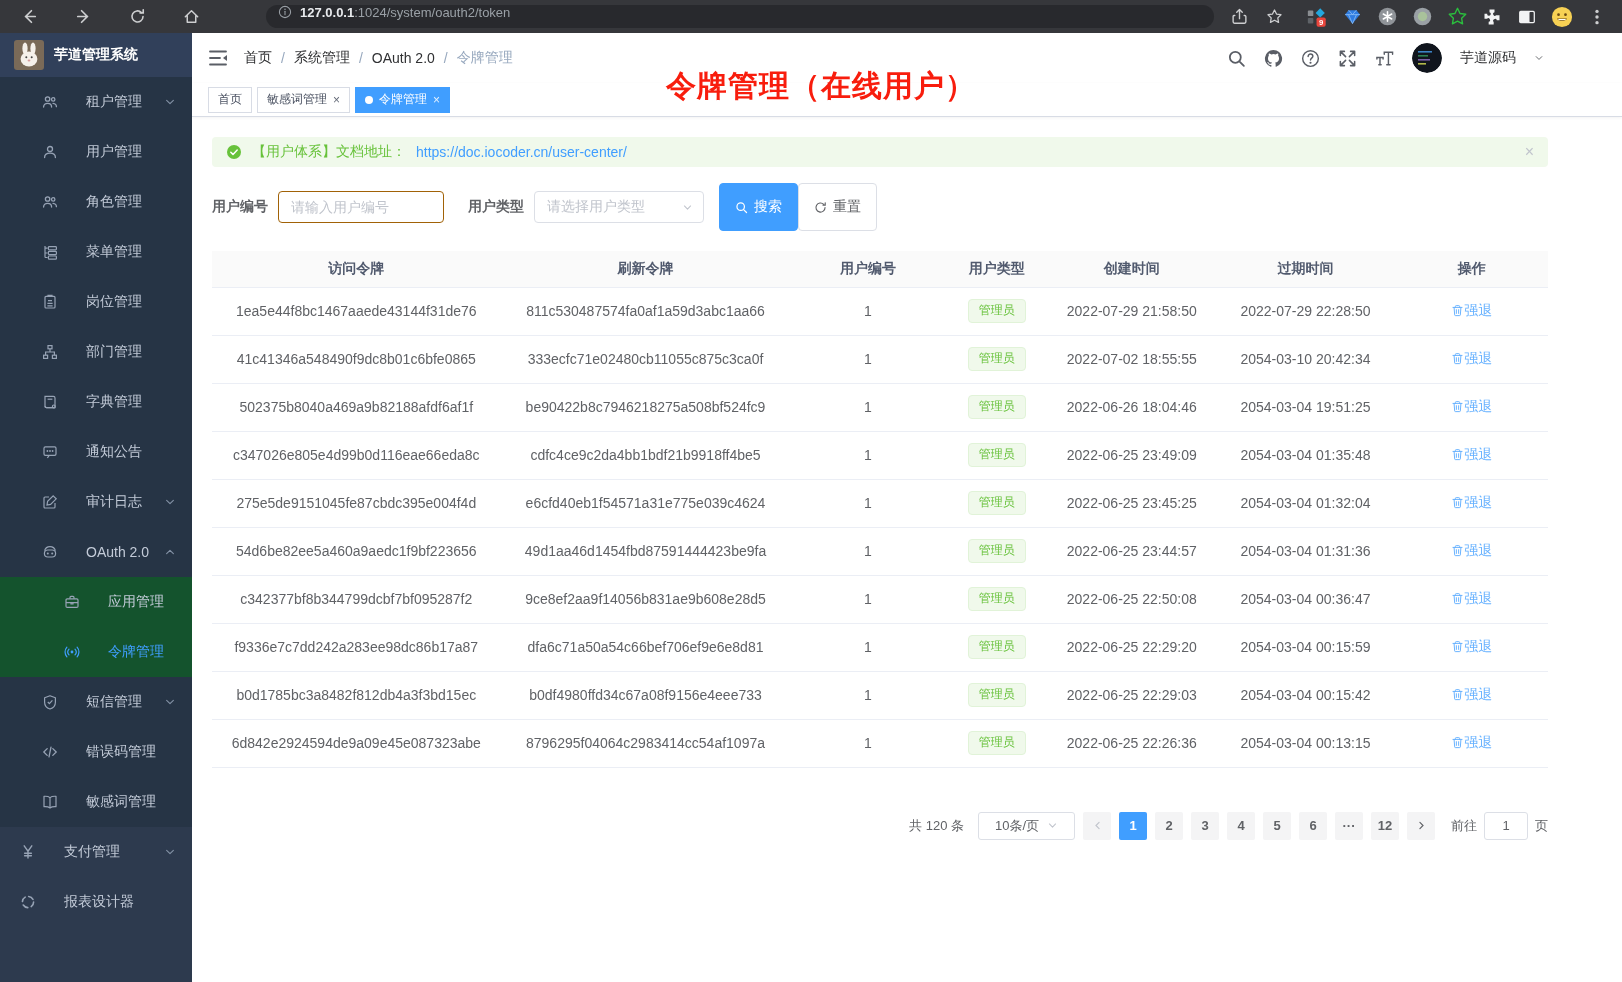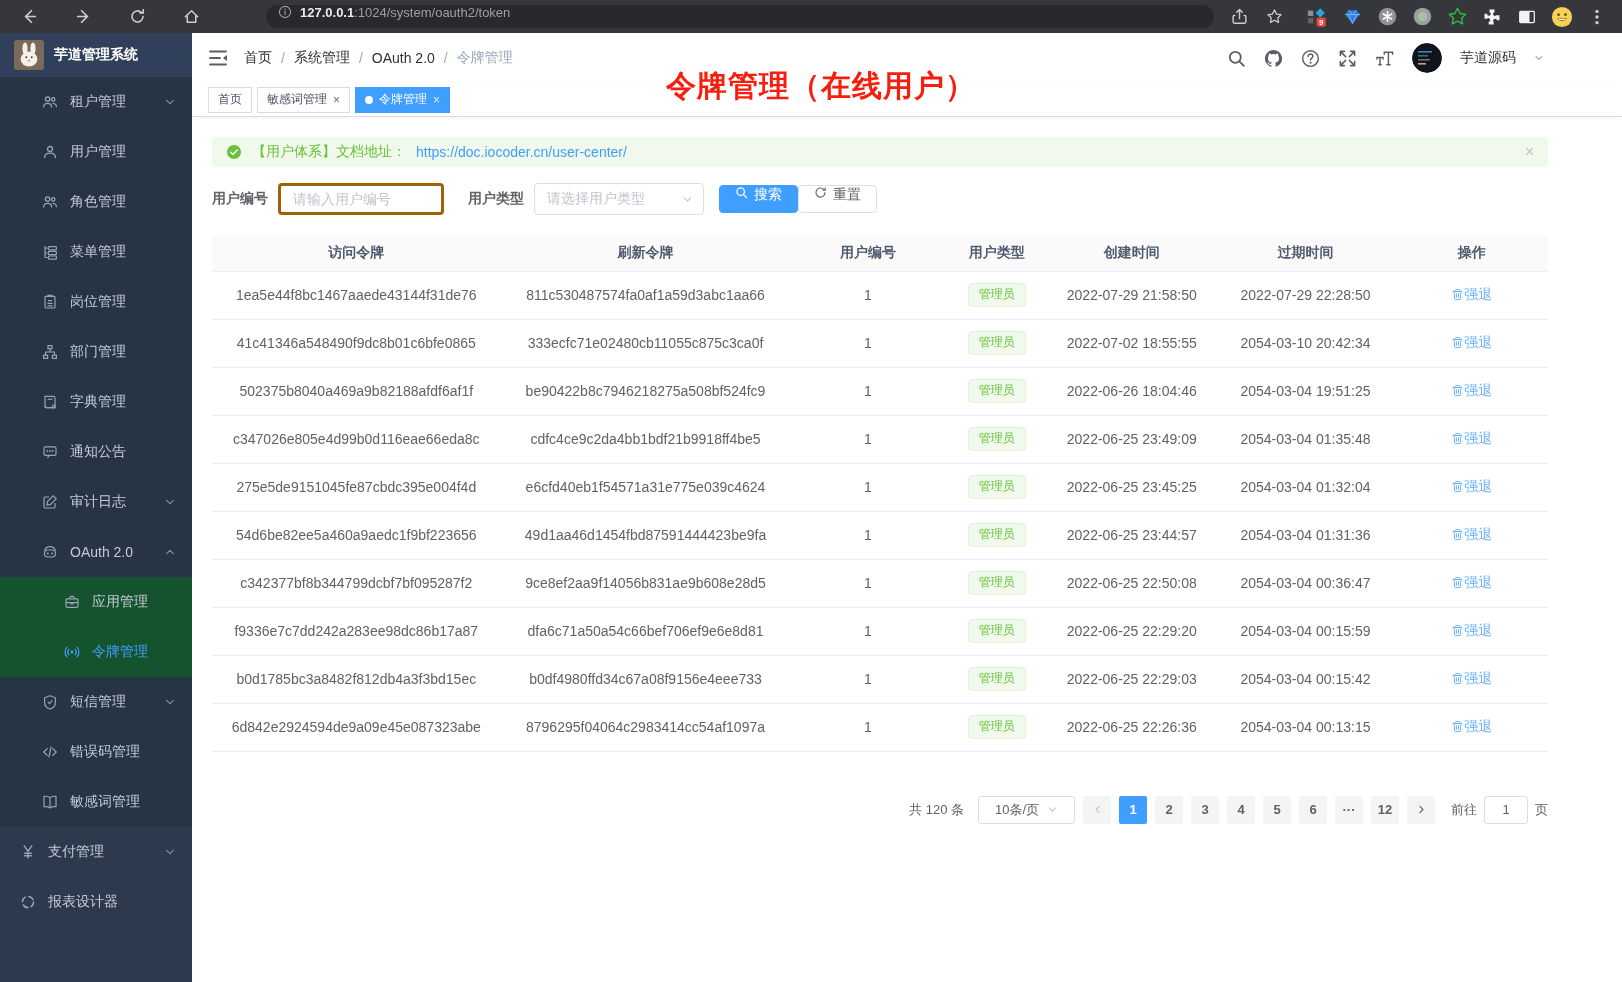--- a/index.html
+++ b/index.html
@@ -16,21 +16,21 @@
   .ext-row{display:flex;align-items:center;gap:13px;}
   .ext{width:22px;height:22px;display:flex;align-items:center;justify-content:center;position:relative;}
   .bicon svg,.ext svg{display:block;}
 
   
   .app{flex:1;display:flex;min-height:0;border-radius:20px;}
   .sidebar{width:192px;flex:none;background:#2d3a4e;display:flex;flex-direction:column;overflow:hidden;}
   .logo-bar{height:44px;flex:none;display:flex;align-items:center;gap:10px;padding:0 14px;background:#31405a;}
   .app-title{color:#fff;font-size:14px;font-weight:700;white-space:nowrap;}
   .menu{flex:1;display:flex;flex-direction:column;}
-  .menu-item{height:50px;flex:none;display:flex;align-items:center;gap:12px;font-size:14px;color:#c3cbd8;position:relative;cursor:pointer;}
+  .menu-item{height:50px;flex:none;display:flex;align-items:center;gap:28px;font-size:14px;color:#c3cbd8;position:relative;cursor:pointer;}
   .menu-item .mi{width:16px;height:16px;color:#97a3b5;flex:none;}
   .menu-item.lvl0{padding-left:20px;background:#2d3a4e;}
   .menu-item.lvl1{padding-left:42px;background:#263445;}
   .menu-item.lvl2{padding-left:64px;background:#14532d;}
   .menu-item.active{color:#409eff;}
   .menu-item.active .mi{color:#409eff;}
   .chev{position:absolute;right:16px;width:12px;height:12px;color:#8391a5;}
   .chev.up{transform:rotate(180deg);}
   .menu-filler{flex:1;background:#2d3a4e;}
 
@@ -60,26 +60,26 @@
 
   
   .content{flex:1;padding:20px 74px 0 20px;min-height:0;}
   .alert{height:30px;background:#f0f9eb;border-radius:4px;display:flex;align-items:center;padding:0 14px;gap:10px;font-size:14px;color:#67c23a;}
   .alert-check{width:16px;height:16px;flex:none;}
   .alert-link{color:#409eff;text-decoration:none;}
   .alert-close{margin-left:auto;color:#c0c4cc;font-size:16px;line-height:1;cursor:pointer;}
 
   .search-row{display:flex;align-items:center;margin-top:16px;}
   .f-label{font-size:14px;font-weight:700;color:#606266;margin-right:10px;}
-  .f-input{width:166px;height:32px;border:3px solid #a16207;border-radius:4px;padding:0 12px;font-size:14px;color:#606266;outline:none;font-family:inherit;}
+  .f-input{width:166px;height:32px;border:1px solid #a16207;border-radius:4px;padding:0 12px;font-size:14px;color:#606266;outline:none;font-family:inherit;}
   .f-input::placeholder{color:#c0c4cc;}
   .f-select{width:170px;height:32px;border:1px solid #dcdfe6;border-radius:4px;padding:0 10px 0 12px;font-size:14px;color:#c0c4cc;display:flex;align-items:center;justify-content:space-between;cursor:pointer;}
   .gap22{width:24px;flex:none;}
   .gap14{width:15px;flex:none;}
-  .btn{height:28px;padding:0 15px;border-radius:4px;display:inline-flex;align-items:flex-start;gap:6px;font-size:14px;cursor:pointer;font-family:inherit;}
+  .btn{height:48px;padding:0 15px;border-radius:4px;display:inline-flex;align-items:center;gap:6px;font-size:14px;cursor:pointer;font-family:inherit;}
   .btn-primary{background:#409eff;border:1px solid #409eff;color:#fff;}
   .btn-plain{background:#fff;border:1px solid #dcdfe6;color:#606266;}
   .btn svg{width:13px;height:13px;}
 
   table.grid{width:100%;border-collapse:collapse;table-layout:fixed;margin-top:20px;}
   .grid th{height:36px;background:#fafafa;font-size:14px;color:#515a6e;font-weight:700;border-bottom:1px solid #ebeef5;text-align:center;}
   .grid td{height:48px;font-size:14px;color:#606266;text-align:center;border-bottom:1px solid #ebeef5;white-space:nowrap;overflow:hidden;}
   .role-tag{display:inline-block;padding:3px 10px;font-size:12px;color:#67c23a;background:#f0f9eb;border:1px solid #e1f3d8;border-radius:4px;line-height:1.3;}
   .action-link{color:#66b1ff;display:inline-flex;align-items:center;cursor:pointer;font-size:14px;}
   .action-link svg{width:13px;height:13px;}

